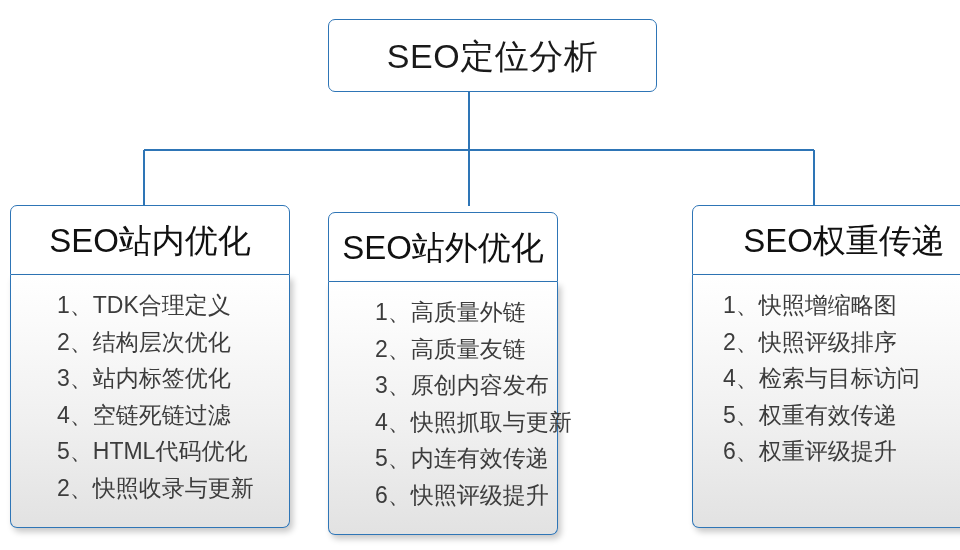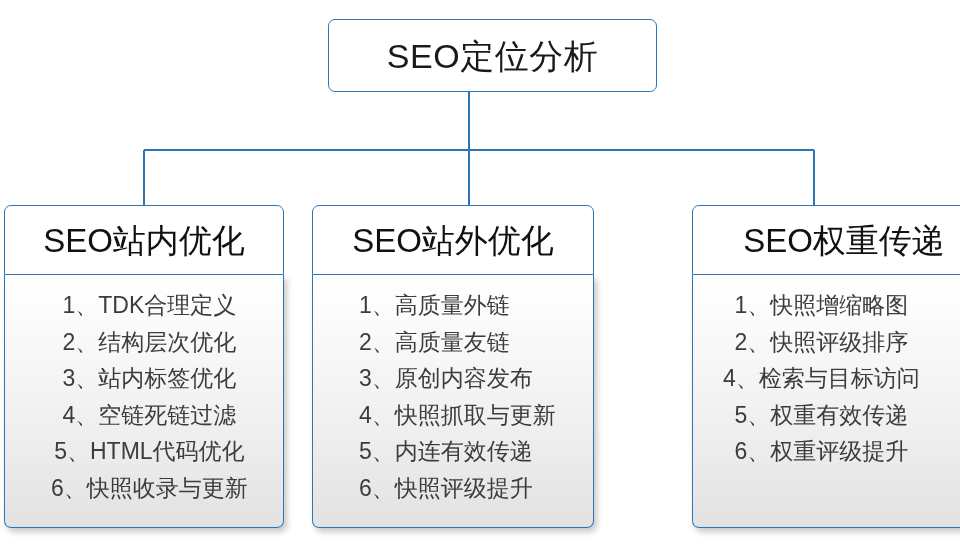--- a/index.html
+++ b/index.html
@@ -50,22 +50,22 @@
     letter-spacing: 0.5px;
     line-height: 1;
     white-space: nowrap;
   }
 
   
   .branch {
     position: absolute;
     top: 205px;
   }
-  .branch-1 { left: 4px;   width: 280px; text-align: center; }
-  .branch-2 { left: 312px; width: 282px; }
+  .branch-1 { left: 10px;   width: 280px; }
+  .branch-2 { left: 328px; width: 230px; margin-top: 7px; }
   .branch-3 { left: 692px; width: 304px; }
 
   .branch-header {
     box-sizing: border-box;
     height: 70px;
     border: 1.6px solid #2e75b6;
     border-radius: 7px 7px 0 0;
     background: #ffffff;
     display: flex;
     align-items: center;
@@ -95,21 +95,21 @@
     padding: 12px 0 0 12px;
     display: flex;
     flex-direction: column;
     align-items: flex-start;
   }
   .branch-list ol {
     list-style: none;
     margin: 0;
     padding: 0 0 0 34px;
   }
-  .branch-3 .branch-list ol { padding-left: 18px; text-align: center; }
+  .branch-3 .branch-list ol { padding-left: 18px; }
   .branch-list li {
     font-size: 23px;
     line-height: 36.5px;
     color: #3c3c3c;
     white-space: nowrap;
   }
 </style>
 </head>
 <body>
 
@@ -136,21 +136,21 @@
     <div class="branch-header">
       <span class="branch-header-title">SEO站内优化</span>
     </div>
     <div class="branch-list">
       <ol>
         <li>1、TDK合理定义</li>
         <li>2、结构层次优化</li>
         <li>3、站内标签优化</li>
         <li>4、空链死链过滤</li>
         <li>5、HTML代码优化</li>
-        <li>6、快照收录与更新</li>
+        <li>2、快照收录与更新</li>
       </ol>
     </div>
   </div>
 
   <div class="branch branch-2">
     <div class="branch-header">
       <span class="branch-header-title">SEO站外优化</span>
     </div>
     <div class="branch-list">
       <ol>

